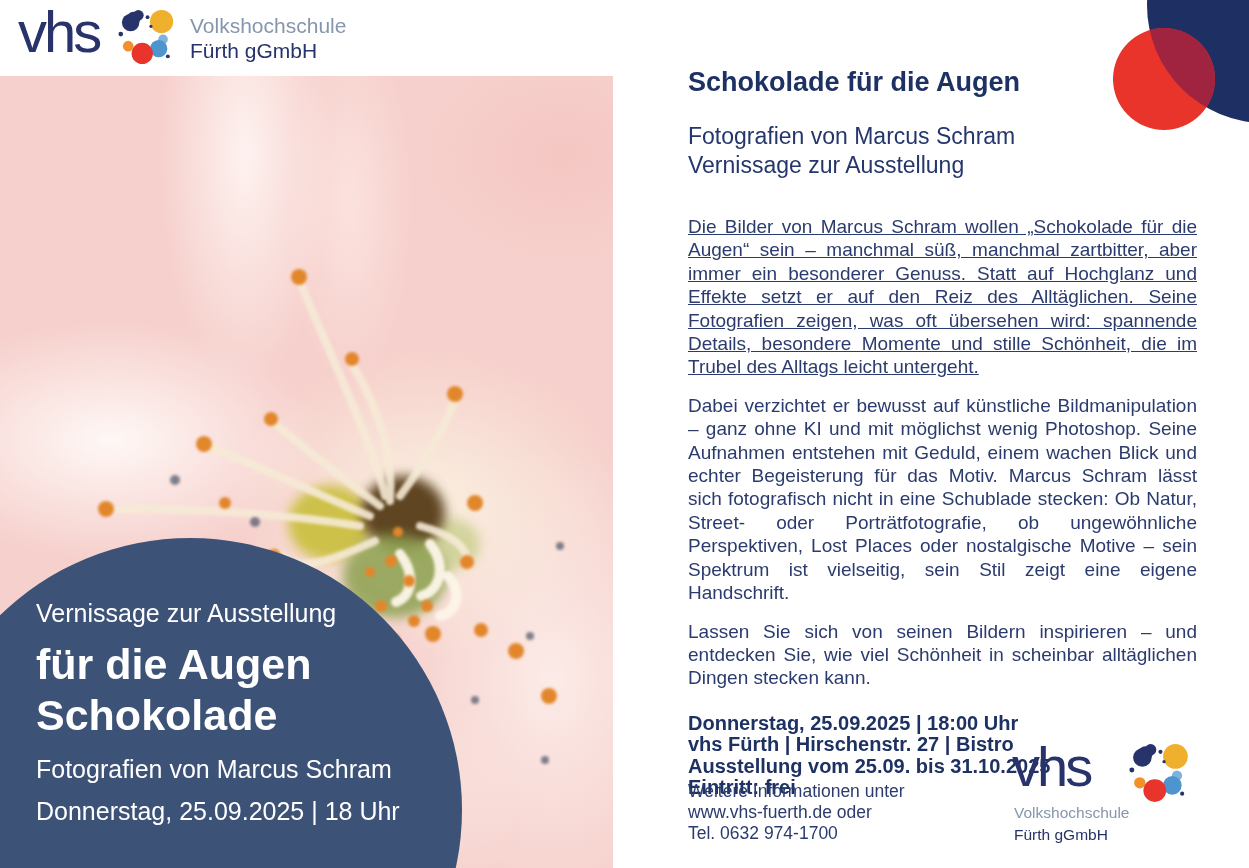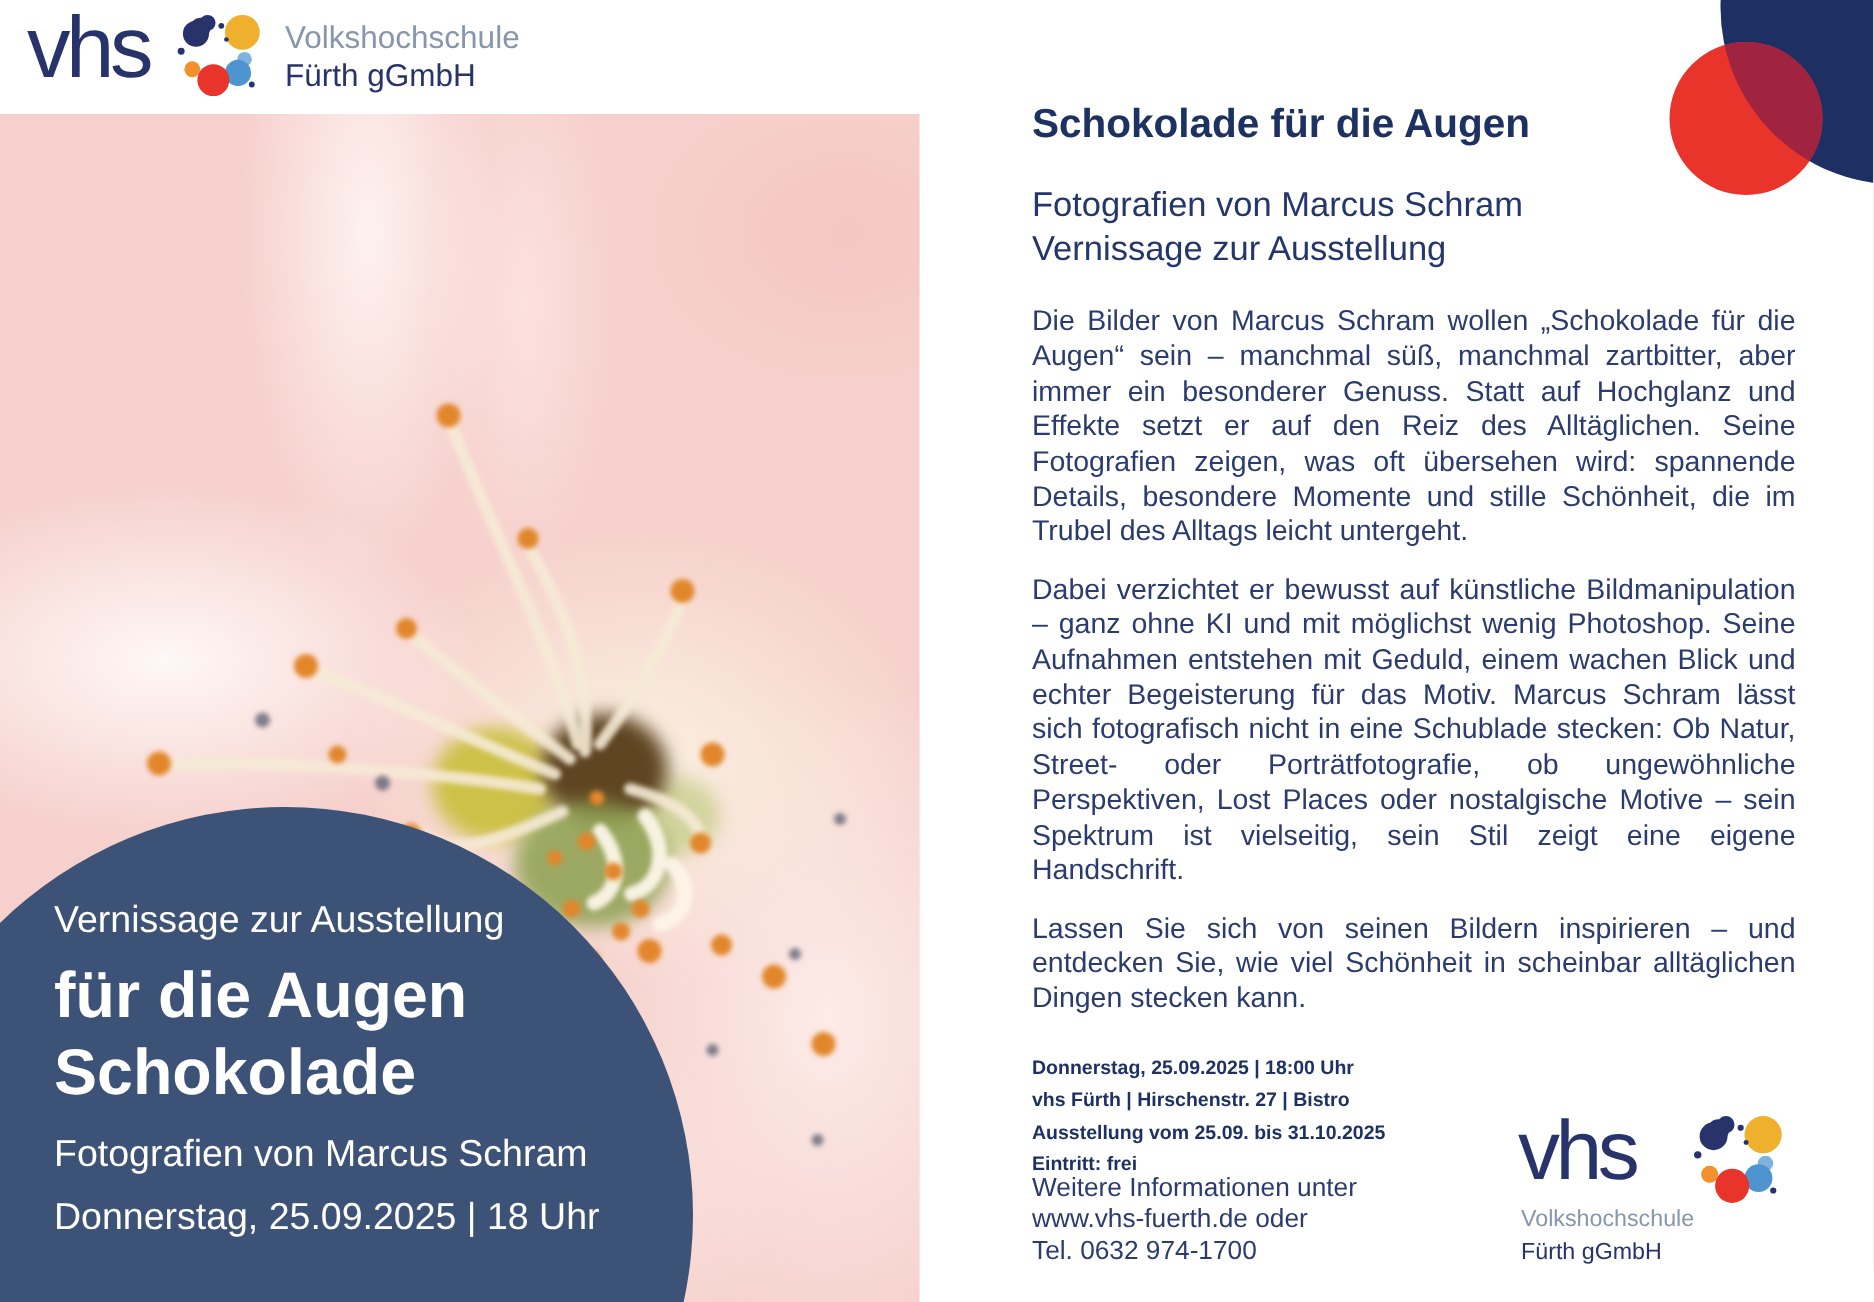--- a/index.html
+++ b/index.html
@@ -40,22 +40,22 @@
   .overlay-tagline{font-size:25px;line-height:30px;font-weight:normal;}
   .overlay-title{font-size:43px;line-height:51px;font-weight:bold;margin-top:11px;}
   .overlay-byline{font-size:25px;line-height:30px;margin-top:13px;}
   .overlay-date{font-size:25px;line-height:30px;margin-top:12px;}
   
   .content{position:absolute;left:688px;top:65px;width:509px;color:#2b3b6e;}
   .page-title{font-size:27px;line-height:34px;font-weight:bold;color:#1d3162;margin:0;}
   .subtitle{font-size:23px;line-height:29px;margin-top:23px;color:#24366b;}
   .body-par{font-size:19px;line-height:23.4px;text-align:justify;margin:0;margin-top:15px;
     hyphens:auto;-webkit-hyphens:auto;}
-  .body-par.first{margin-top:23px;}
-  .event-info{font-size:13px;line-height:21.5px;font-weight:bold;color:#1d3162;margin-top:23px;}
+  .body-par.first{margin-top:35px;text-decoration:underline;}
+  .event-info{font-size:20px;line-height:21.5px;font-weight:bold;color:#1d3162;margin-top:23px;}
   
   .contact{position:absolute;left:688px;top:781px;font-size:17.5px;line-height:21px;color:#2b3b6e;}
   .footer-logo{position:absolute;left:1012px;top:738px;width:220px;height:120px;}
   .footer-logo .vhs-word{left:0;top:0;font-size:56px;line-height:58px;}
   .footer-logo .dots-svg{left:116px;top:4px;}
   .footer-org{position:absolute;left:2px;font-size:15.5px;line-height:18px;}
   .footer-org.l1{top:66px;color:#8696ac;}
   .footer-org.l2{top:88px;color:#27336a;}
 </style>
 </head>

